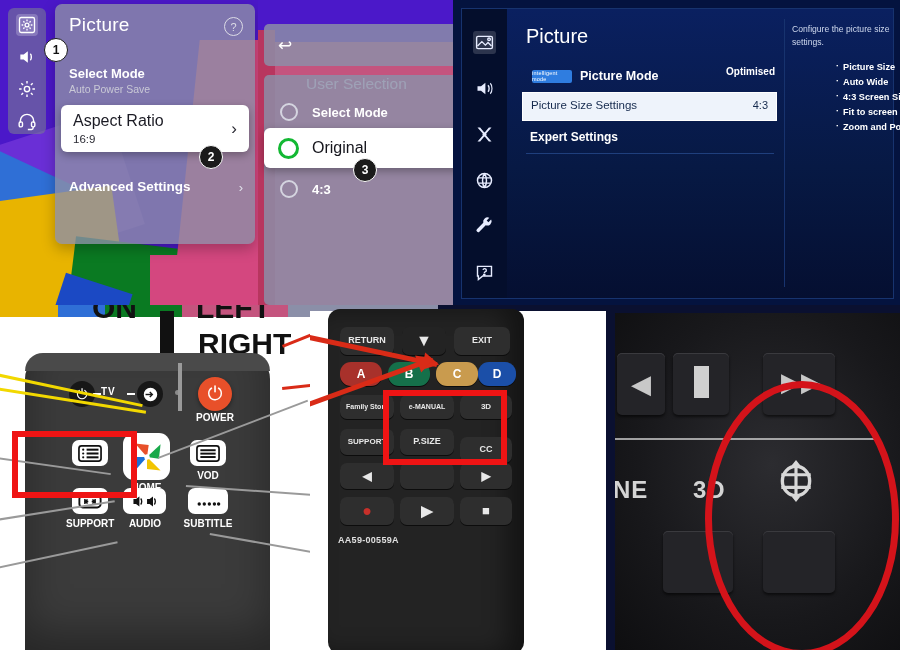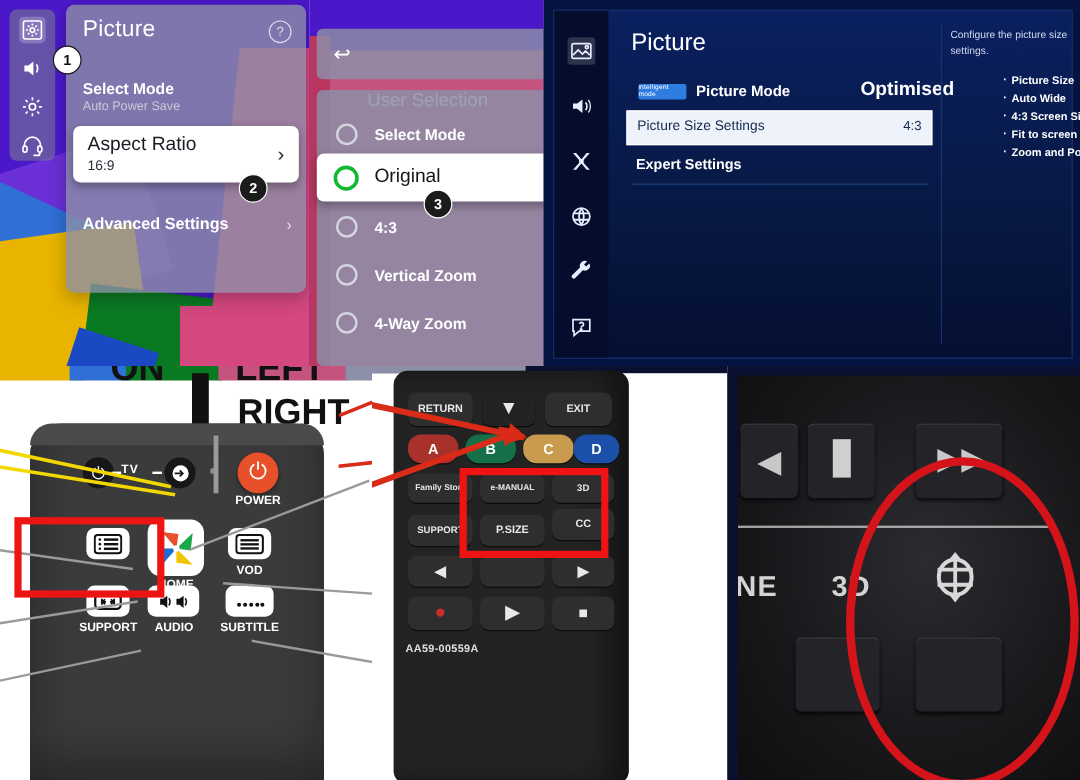--- a/index.html
+++ b/index.html
@@ -71,21 +71,21 @@
             border:1px solid #17336e;}
   .pc-rail{position:absolute;left:0;top:0;width:45px;height:289px;background:#040e2c;}
   .pc-ico{position:absolute;left:11px;width:23px;height:23px;color:#e7ecff;display:flex;align-items:center;justify-content:center;}
   .pc-ico svg{width:21px;height:21px;}
   .pc-ico.sel{background:rgba(255,255,255,.16);border-radius:3px;}
   .pc-title{position:absolute;left:64px;top:16px;font-size:20px;color:#fff;}
   .pc-mode{position:absolute;left:70px;top:56px;width:250px;height:22px;display:flex;align-items:center;}
   .pc-badge{width:40px;height:13px;background:#2f7de0;border-radius:2px;color:#fff;font-size:5.5px;
             display:flex;align-items:center;justify-content:center;letter-spacing:.2px;overflow:hidden;}
   .pc-mode .lbl{margin-left:8px;font-size:12.5px;font-weight:bold;color:#fff;}
-  .pc-modeval{position:absolute;left:255px;top:57px;width:58px;text-align:right;font-size:16px;font-weight:bold;color:#fff;}
+  .pc-modeval{position:absolute;left:255px;top:57px;width:58px;text-align:right;font-size:10px;font-weight:bold;color:#fff;}
   .pc-hl{position:absolute;left:60px;top:83px;width:253px;height:27px;background:#eef3fb;border:1px solid #fff;}
   .pc-hl .lbl{position:absolute;left:8px;top:6px;font-size:11.5px;color:#152a4e;}
   .pc-hl .val{position:absolute;right:8px;top:6px;font-size:11px;color:#152a4e;}
   .pc-exp{position:absolute;left:68px;top:121px;font-size:12px;font-weight:bold;color:#fff;}
   .pc-divider{position:absolute;left:64px;top:144px;width:248px;height:1px;background:#1f3f7d;}
   .pc-sep{position:absolute;left:322px;top:10px;width:1px;height:268px;background:#17336e;}
   .pc-helptxt{position:absolute;left:330px;top:14px;width:100px;font-size:8.6px;color:#cfd9ee;line-height:1.55;}
   .pc-helplist{position:absolute;left:334px;top:42px;width:100px;font-size:9.2px;color:#ffffff;line-height:1.62;font-weight:bold;}
   .pc-helplist li{list-style:none;position:relative;padding-left:7px;}
   .pc-helplist li:before{content:"\00B7";position:absolute;left:0;top:-1px;}
@@ -237,28 +237,20 @@
 
       <div class="pb-list">
         <div class="pb-item" style="top:18px">
           <div class="rad"></div>
           <div class="lbl">Select Mode</div>
         </div>
         <div class="pb-item" style="top:95px">
           <div class="rad"></div>
           <div class="lbl">4:3</div>
         </div>
-        <div class="pb-item" style="top:135px">
-          <div class="rad"></div>
-          <div class="lbl">Vertical Zoom</div>
-        </div>
-        <div class="pb-item" style="top:175px">
-          <div class="rad"></div>
-          <div class="lbl">4-Way Zoom</div>
-        </div>
       </div>
 
       <div class="pb-sel" style="left:6px;top:128px;">
         <div class="rad"></div>
         <div class="lbl">Original</div>
       </div>
 
       <div class="bubble dark" style="left:95px;top:158px;">3</div>
     </div>
 
@@ -482,21 +474,21 @@
         <div class="mkey" style="left:132px;top:86px;width:52px;height:24px;font-size:8px;">
           <span>3D</span>
           </div>
 
         <div class="mkey" style="left:12px;top:120px;width:54px;height:26px;font-size:8px;">
           <span>SUPPORT</span>
           </div>
         <div class="mkey" style="left:72px;top:120px;width:54px;height:26px;font-size:9px;">
           <span>P.SIZE</span>
           </div>
-        <div class="mkey" style="left:132px;top:115px;width:52px;height:26px;font-size:9px;align-items:center;">
+        <div class="mkey" style="left:132px;top:128px;width:52px;height:26px;font-size:9px;align-items:center;">
           <span>CC</span>
           </div>
 
         <div class="mkey" style="left:12px;top:154px;width:54px;height:26px;font-size:12px;">
           <span>◀</span>
           </div>
         <div class="mkey" style="left:72px;top:154px;width:54px;height:26px;"></div>
         <div class="mkey" style="left:132px;top:154px;width:52px;height:26px;font-size:12px;">
           <span>▶</span>
           </div>

